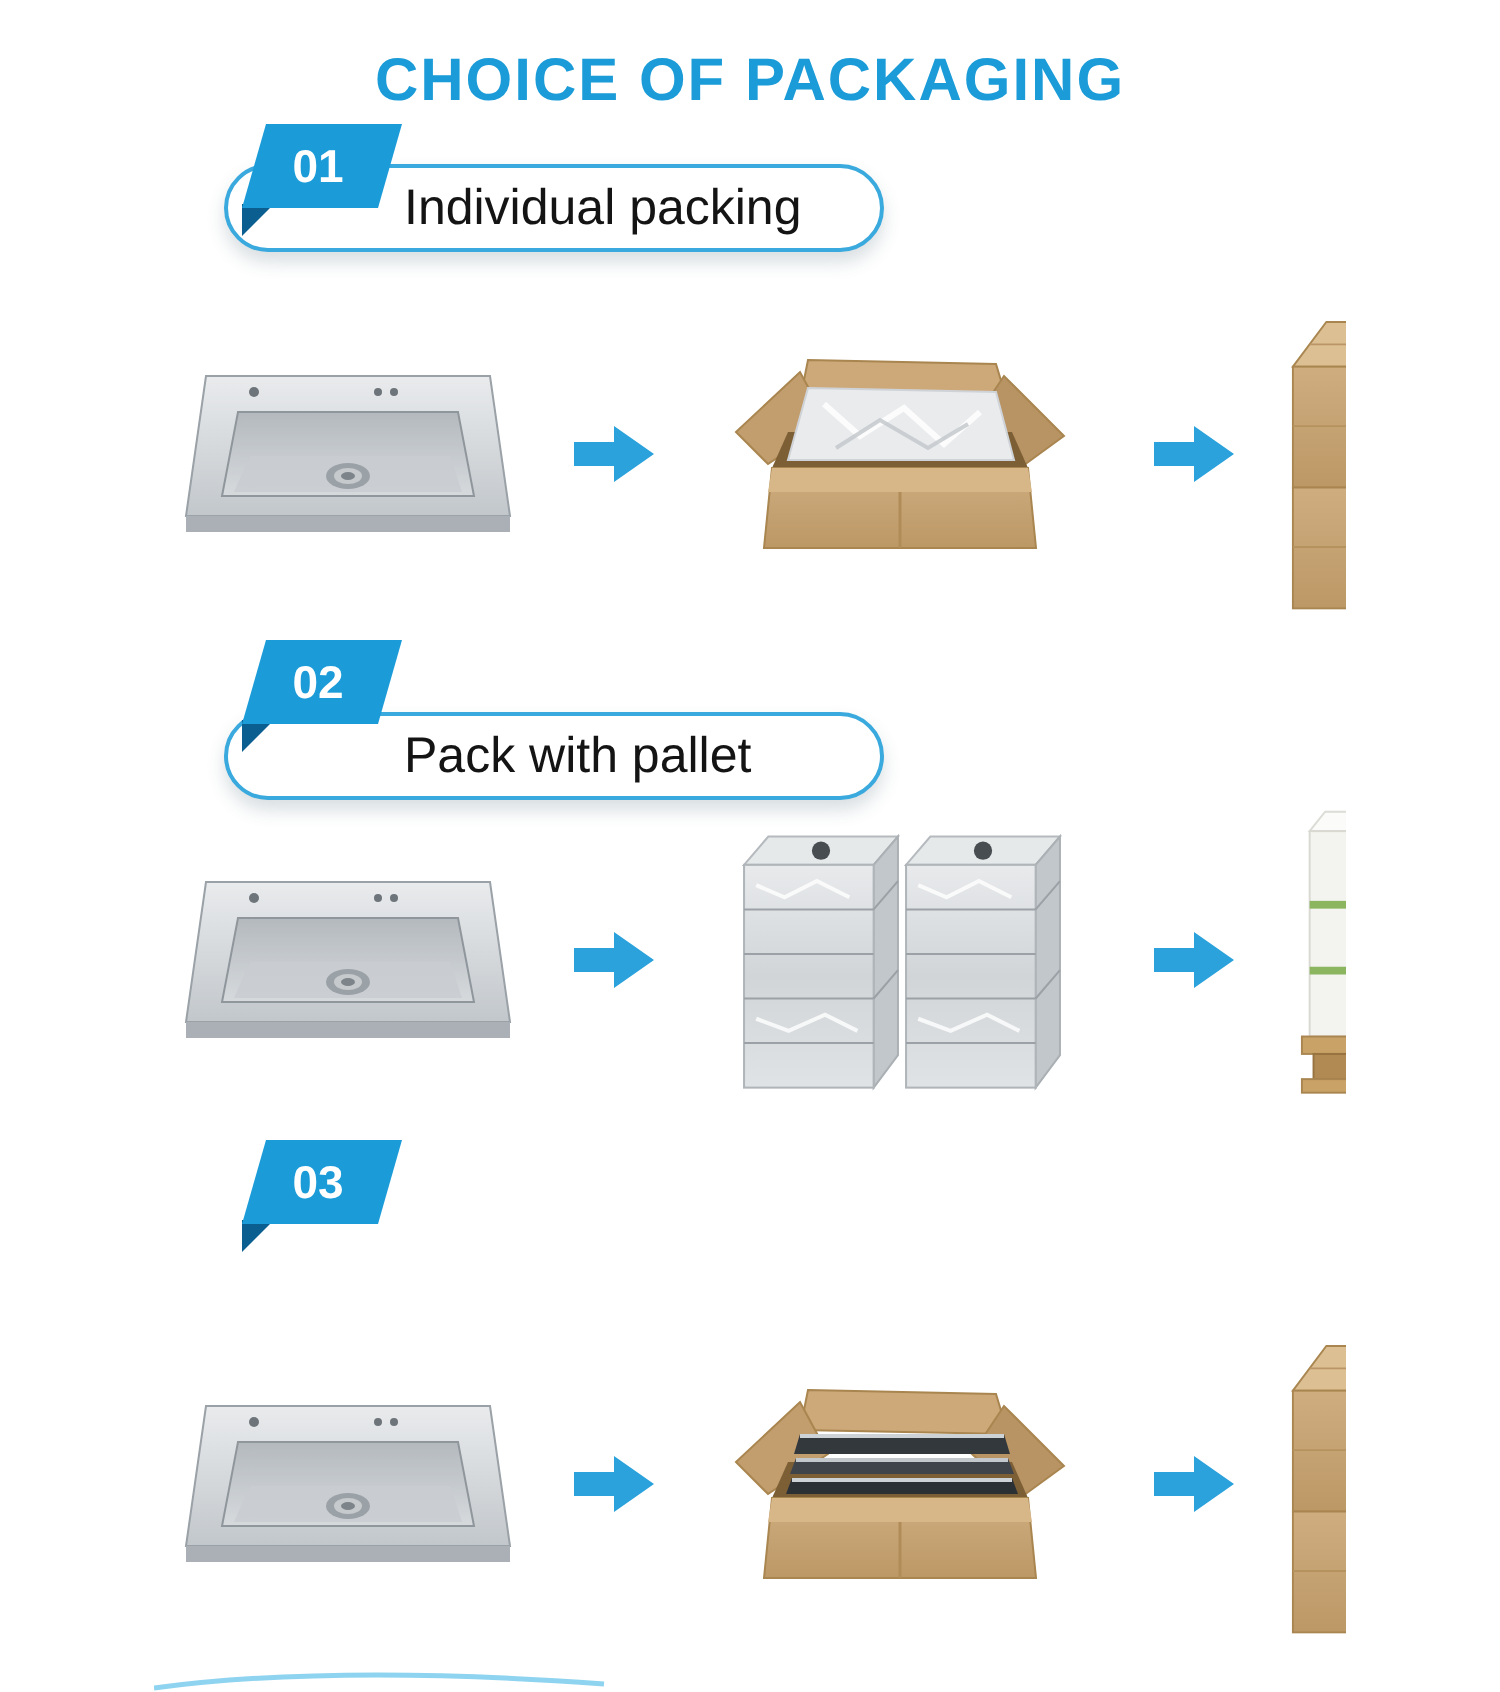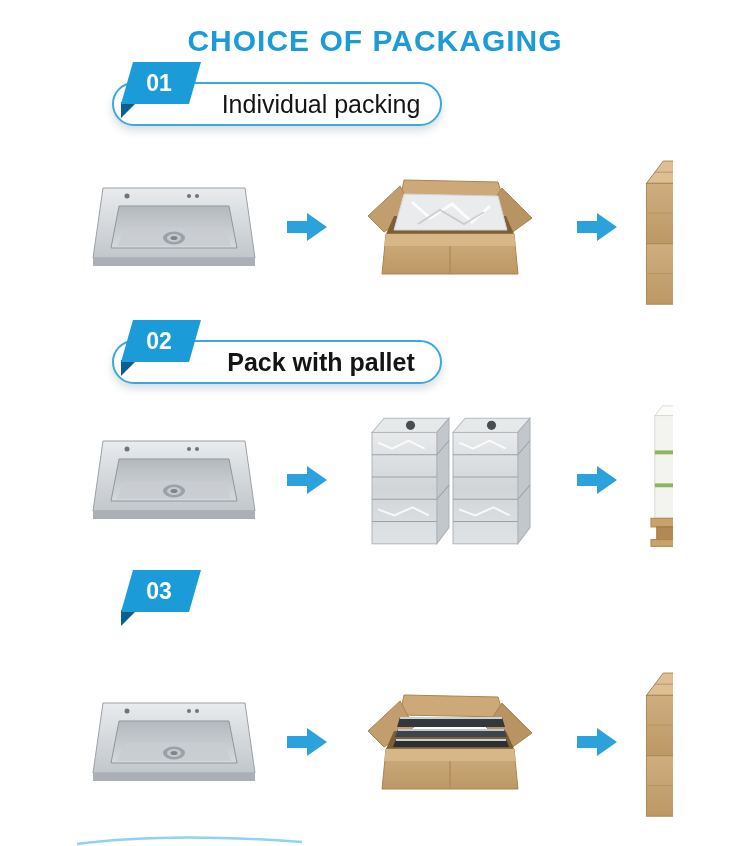--- a/index.html
+++ b/index.html
@@ -7,23 +7,23 @@
   body { font-family:"Liberation Sans", sans-serif; }
   .page { position:relative; width:596px; height:846px; background:#ffffff; overflow:hidden; margin:0 auto; }
 
   .title { position:absolute; top:24px; left:0; width:100%; text-align:center;
            font-size:30px; font-weight:800; color:#1b9cd8; letter-spacing:1px; }
 
   .pill { position:absolute; left:35px; width:330px; height:44px; background:#ffffff;
           border:2px solid #3aa9dd; border-radius:26px;
           box-shadow:0 5px 9px rgba(40,70,90,.18);
           display:flex; align-items:center; padding-left:88px;
-          font-size:25px; color:#141414; white-space:nowrap;justify-content:center; }
+          font-size:25px; color:#141414; white-space:nowrap; }
   .pill-1 { top:82px; }
-  .pill-2 { top:340px;font-weight:bold; }
+  .pill-2 { top:356px; }
   .pill-3 { top:590px; }
 
   .badge { position:absolute; left:40px; width:86px; height:60px; z-index:2; }
   .badge-1 { top:60px; }
   .badge-2 { top:318px; }
   .badge-3 { top:568px; }
   .badge text { font-family:"Liberation Sans", sans-serif; font-size:23px; font-weight:600; fill:#ffffff; }
 
   .cell { position:absolute; }
   .cell svg { width:100%; height:100%; display:block; }

